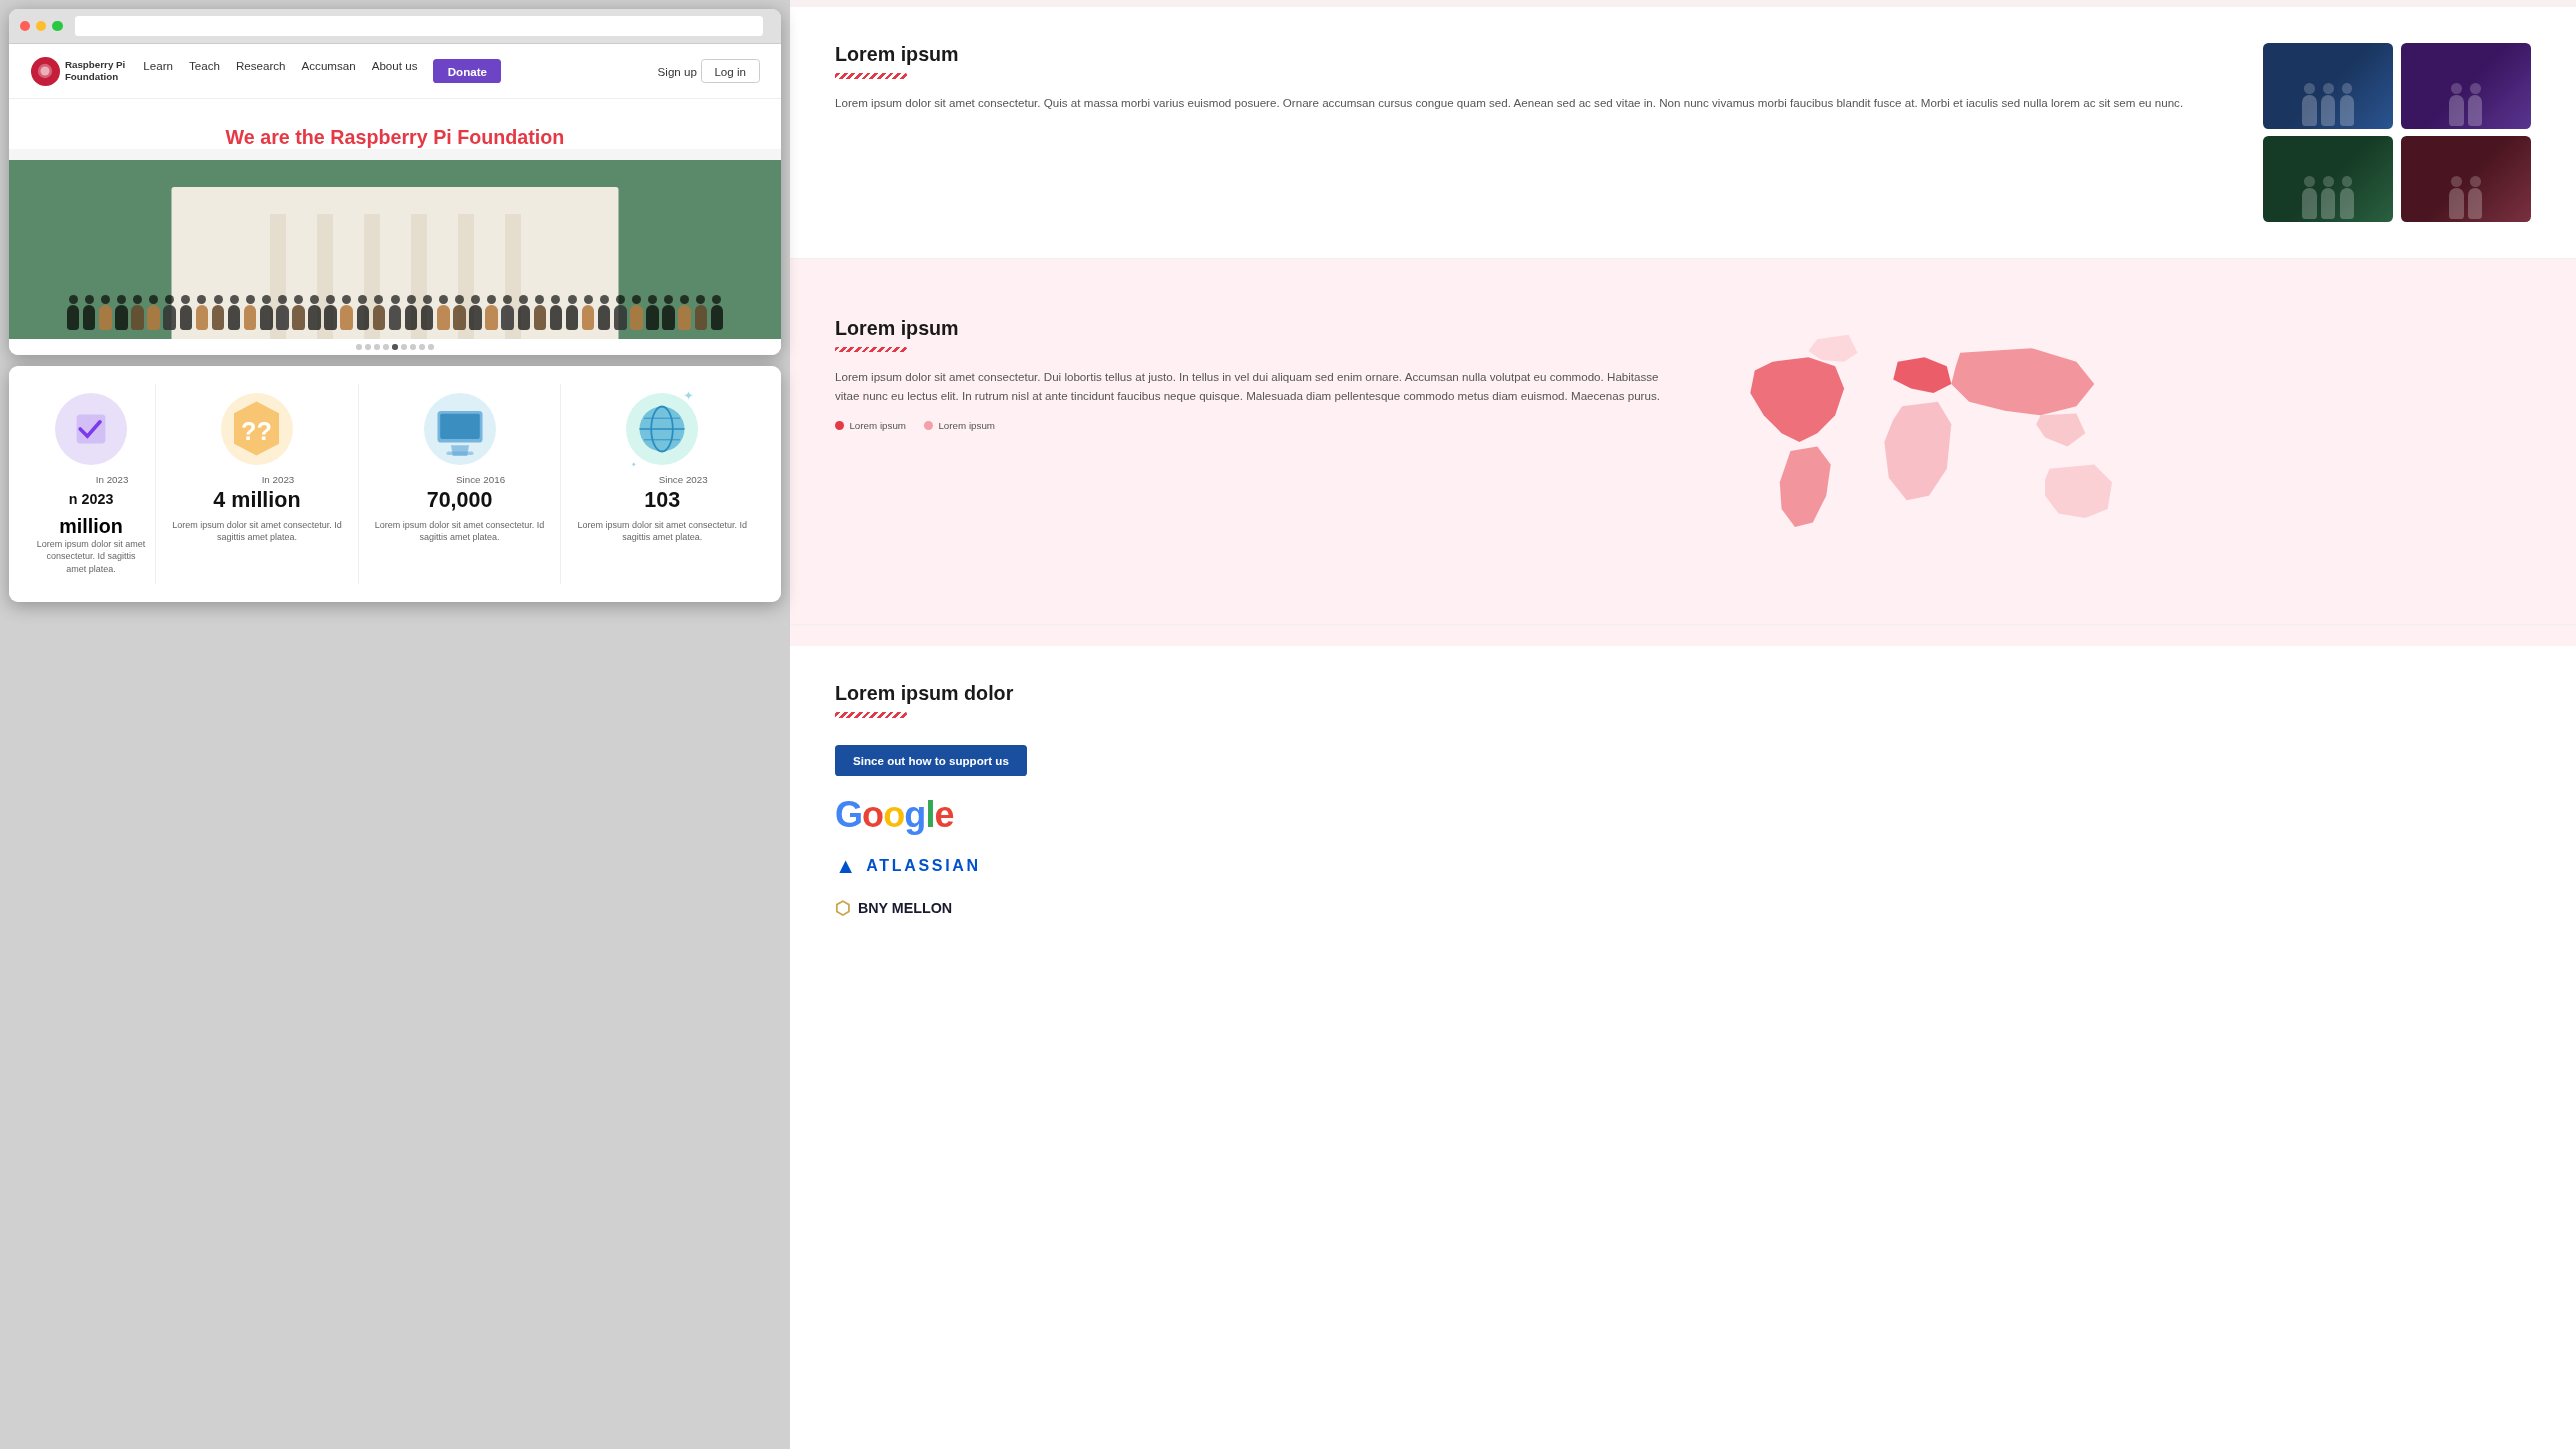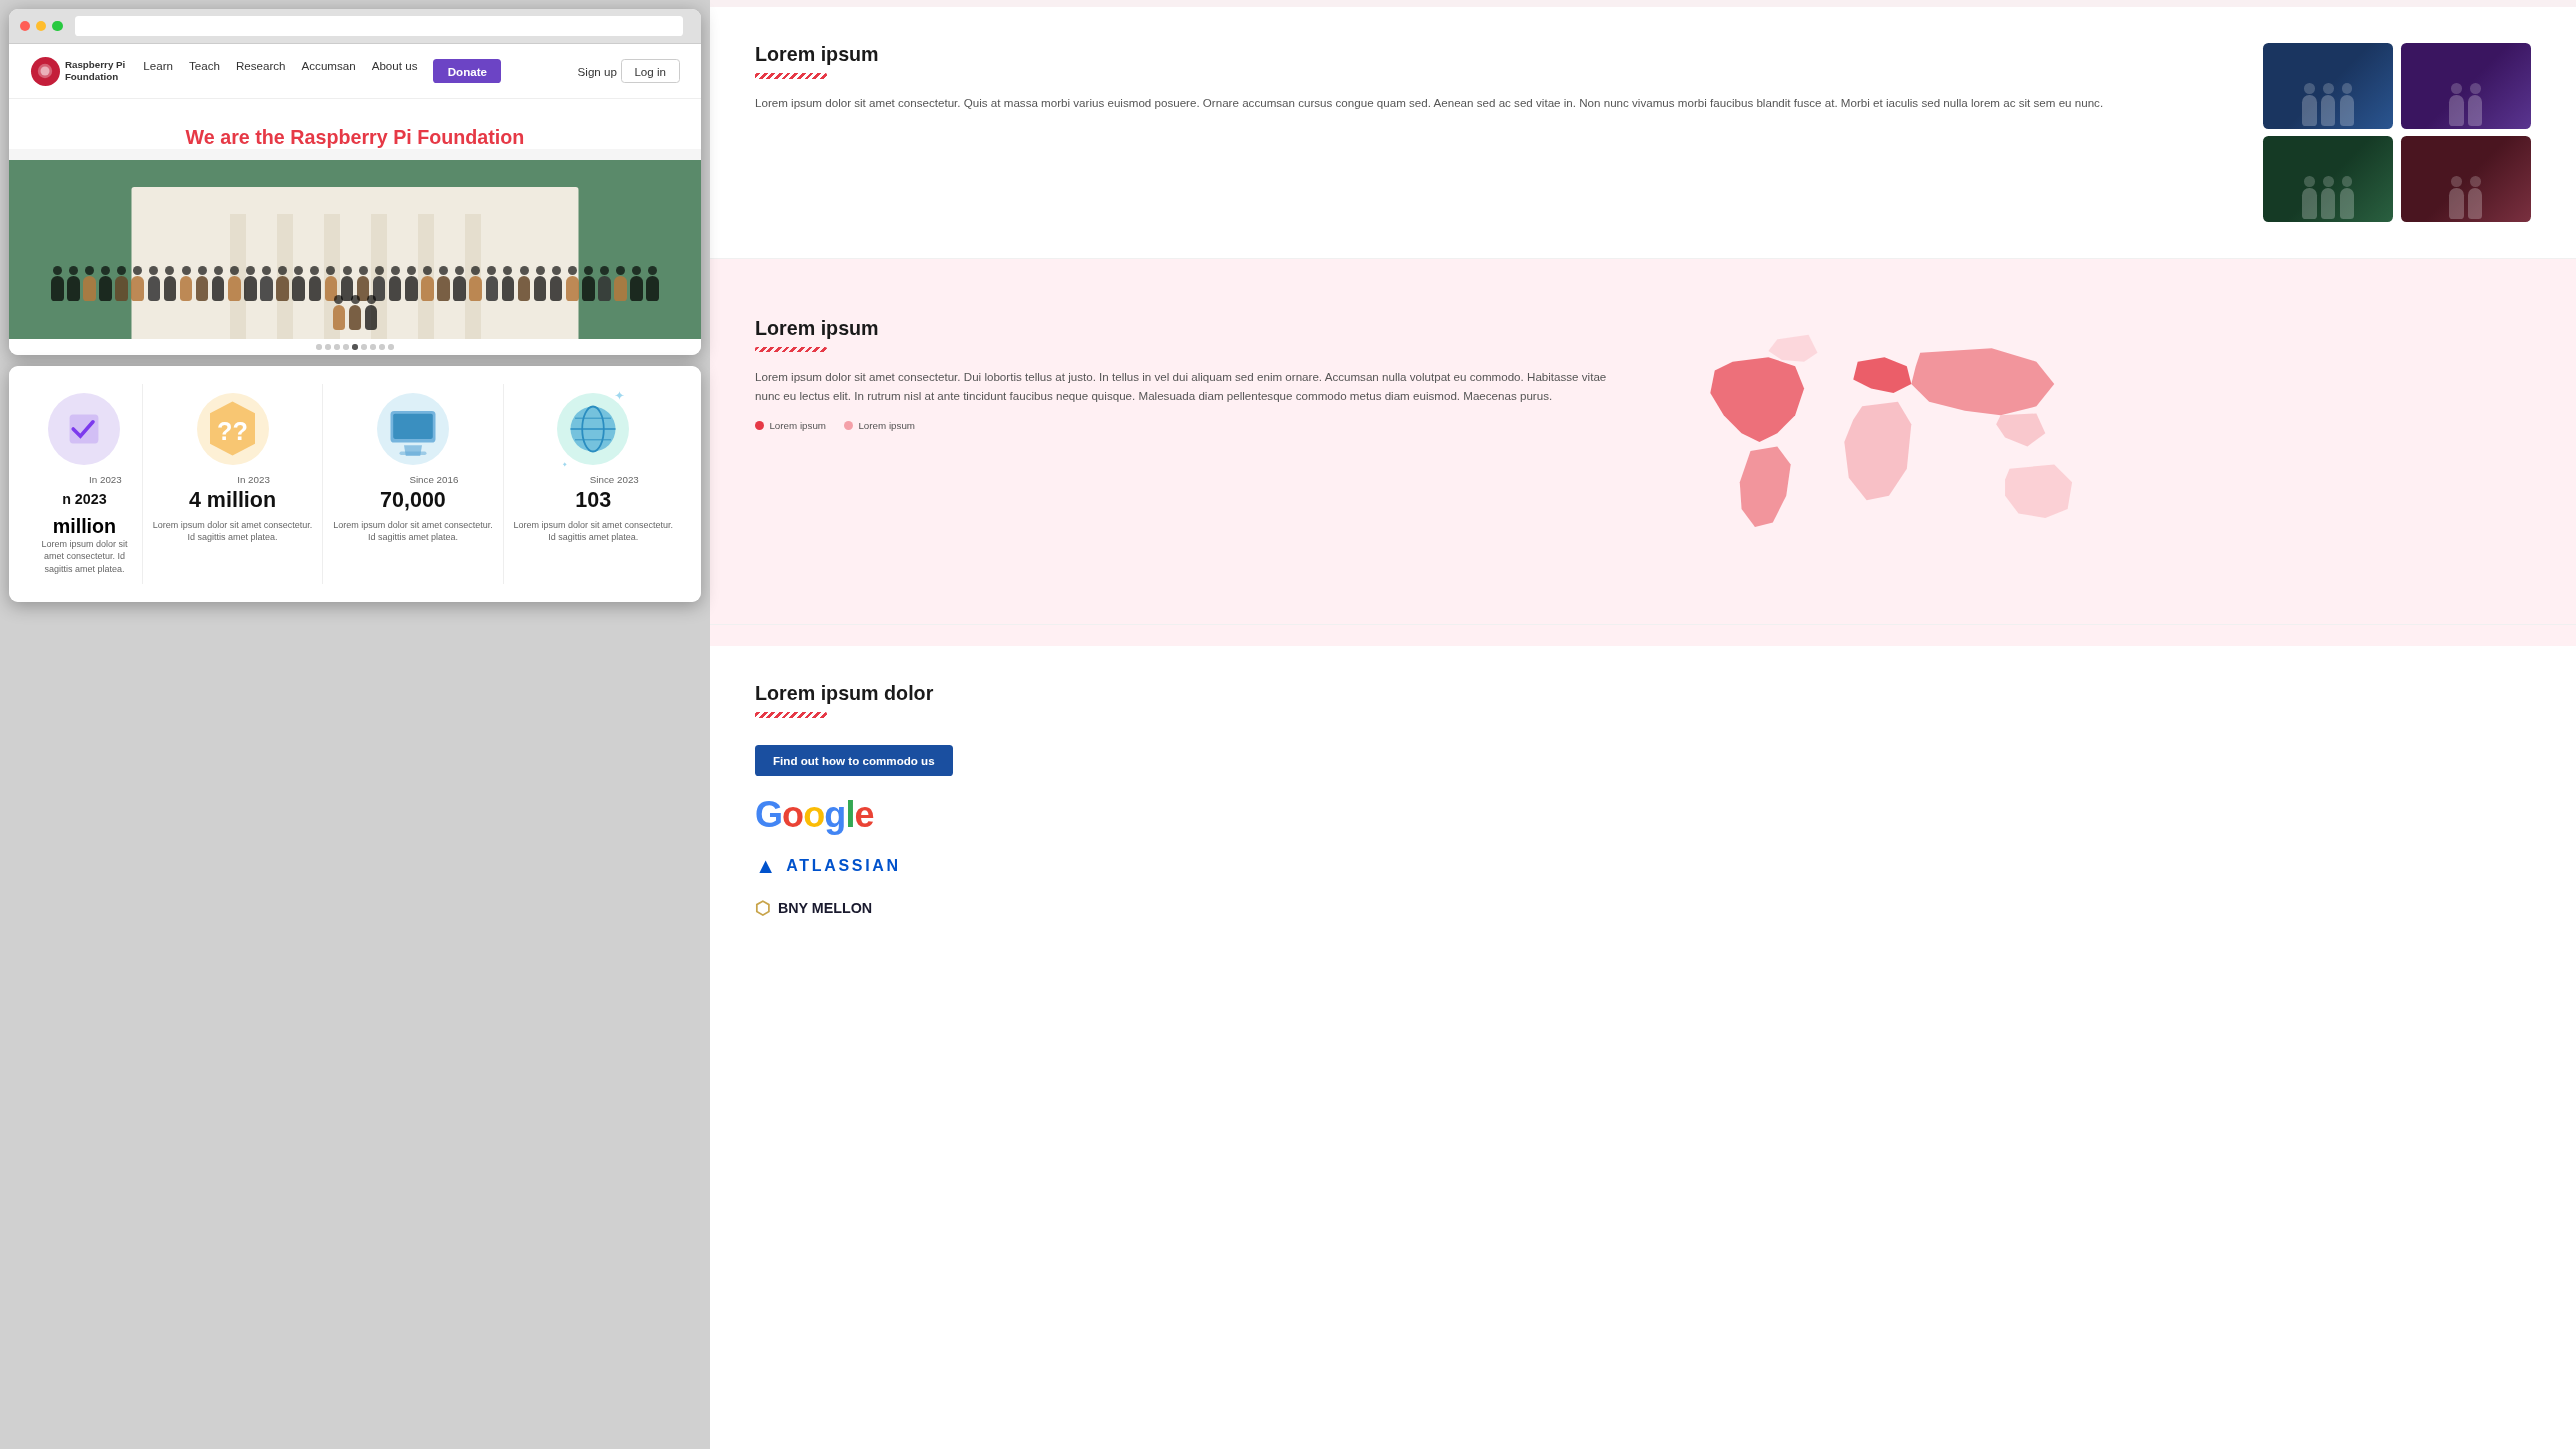--- a/index.html
+++ b/index.html
@@ -8,21 +8,21 @@
       min-height: 1449px;
       background: #e8e8e8;
       font-family: -apple-system, BlinkMacSystemFont, 'Segoe UI', sans-serif;
       display: flex;
       gap: 0;
       position: relative;
     }
 
     
     .left-panel {
-      width: 710px;
+      width: 790px;
       min-height: 1449px;
       background: #d0d0d0;
       padding: 9px;
       position: relative;
       display: flex;
       flex-direction: column;
       gap: 10.7px;
     }
 
     
@@ -759,21 +759,21 @@
       </svg>
     </div>
   </div>
 
   <div style="height:21.5px;background:#fff0f3;"></div>
 
   <div class="rp-partners-section">
     <h2 class="section-title">Lorem ipsum dolor</h2>
     <div class="wavy-underline"></div>
 
-    <button class="support-btn">Find out how to commodo us</button>
+    <button class="support-btn">Since out how to support us</button>
 
     <div class="partners-logos">
 
       <div>
         <span class="google-logo">
           <span class="g-blue">G</span><span class="g-red">o</span><span class="g-yellow">o</span><span class="g-blue">g</span><span class="g-green">l</span><span class="g-red">e</span>
         </span>
       </div>
 
       <div class="atlassian-logo">

